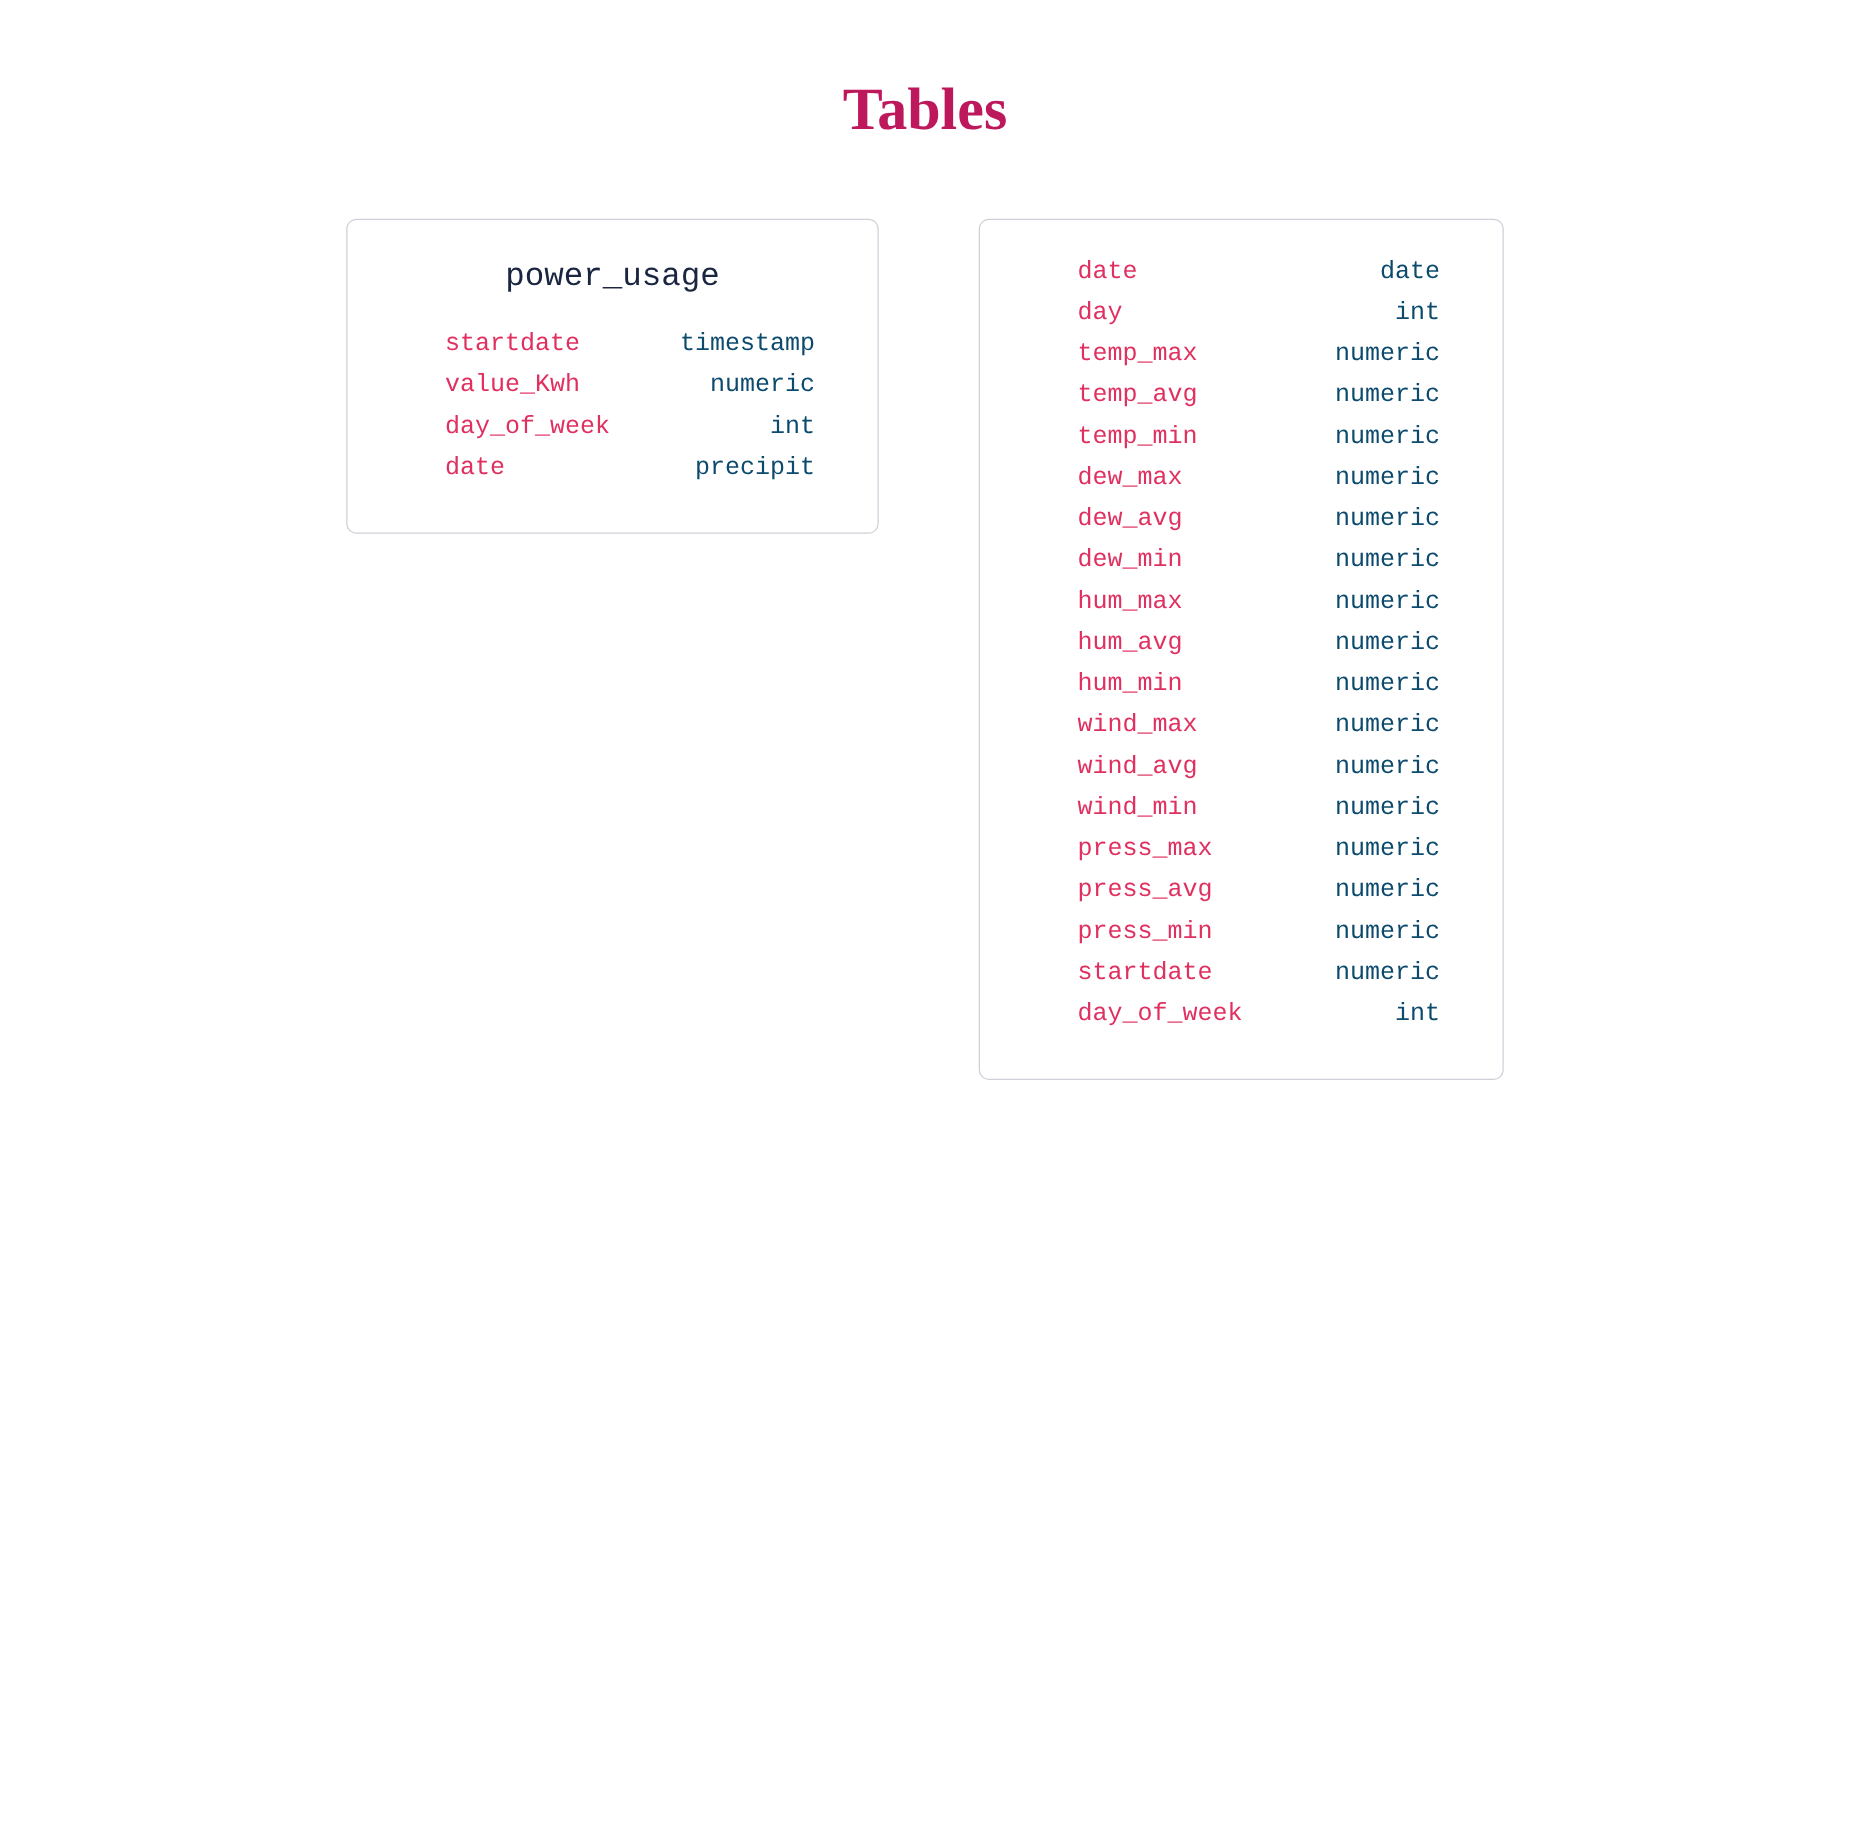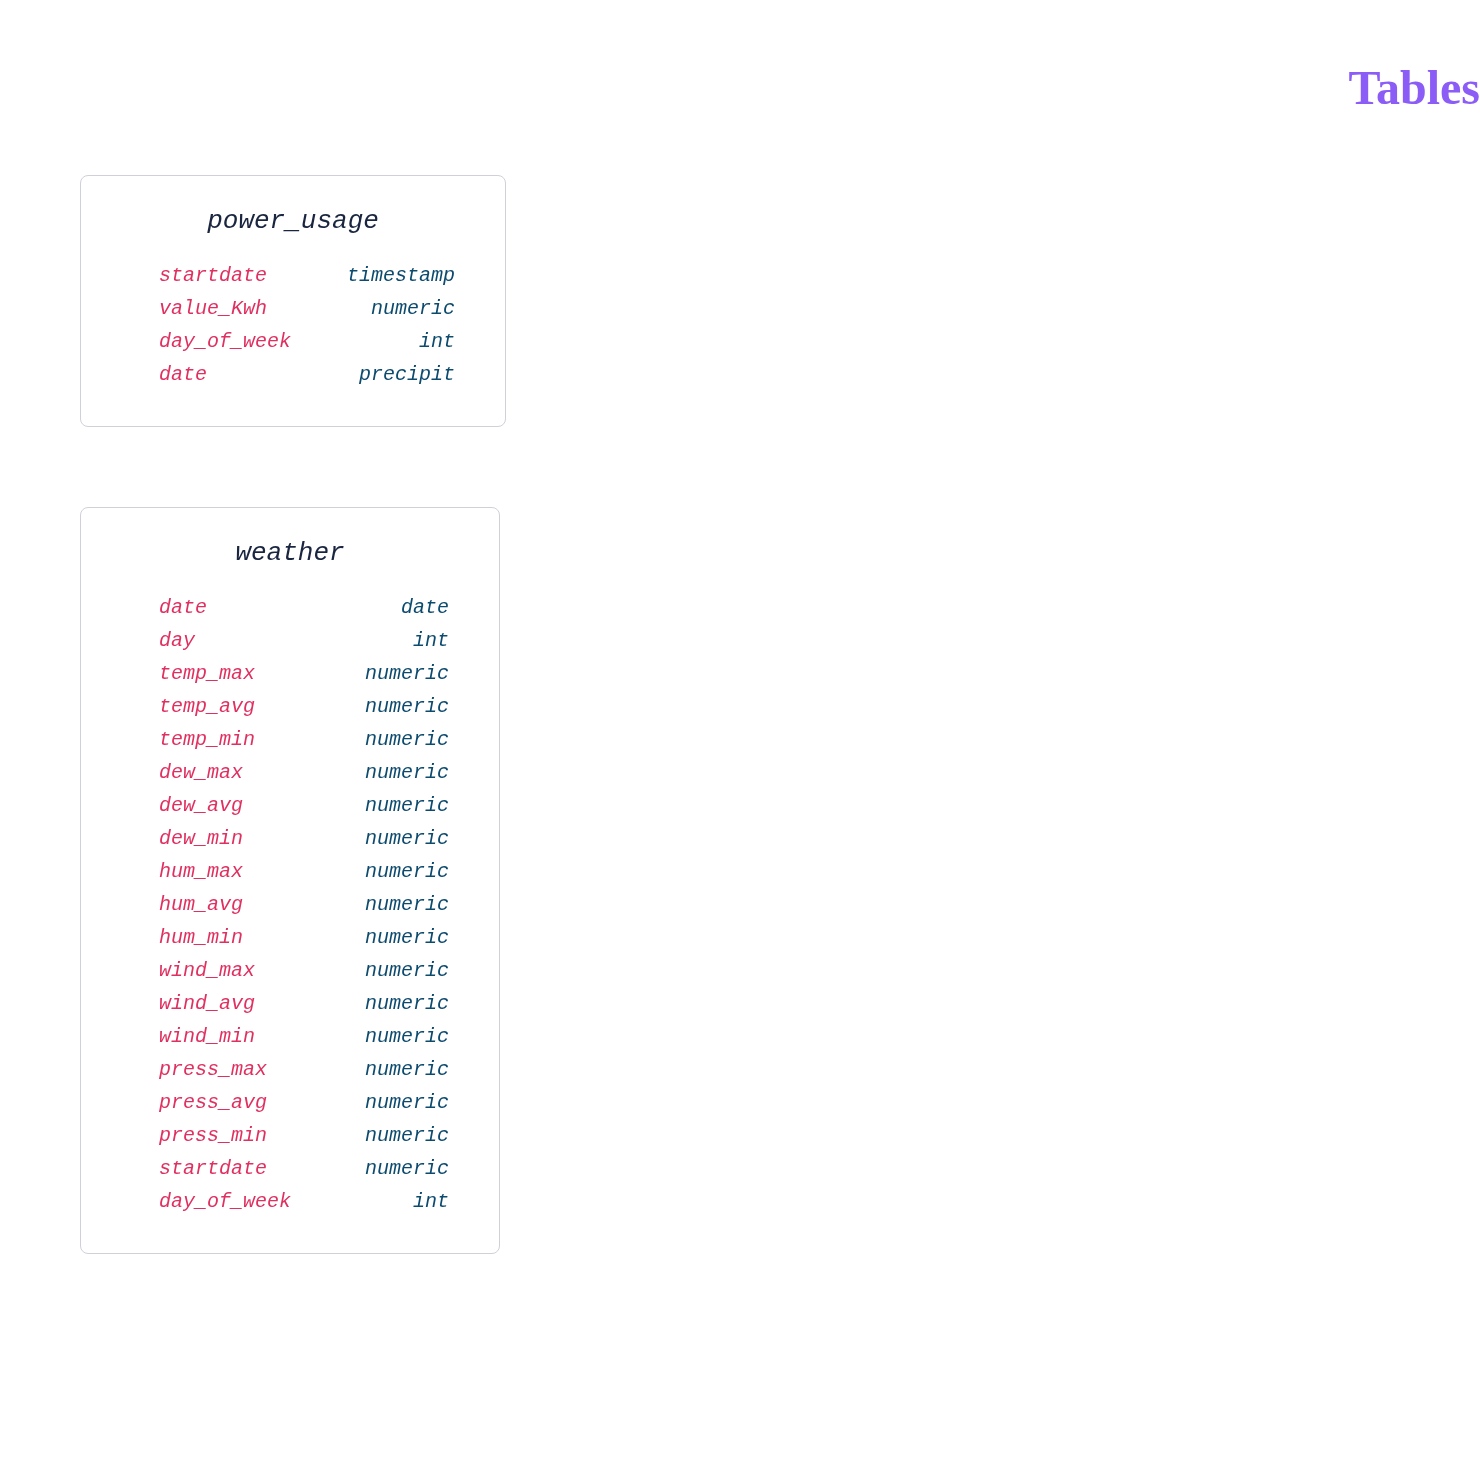--- a/index.html
+++ b/index.html
@@ -9,37 +9,36 @@
     }
 
     body {
       background-color: #ffffff;
       font-family: Georgia, 'Times New Roman', serif;
       min-height: 1472px;
       width: 1480px;
     }
 
     .page-title {
-      text-align: right;
+      text-align: center;
       padding-top: 60px;
       padding-bottom: 60px;
       font-size: 48px;
       font-weight: 700;
-      color: #8b5cf6;
+      color: #be185d;
       font-family: Georgia, serif;
     }
 
     .tables-container {
       display: flex;
-      flex-direction: column;
+      flex-direction: row;
       justify-content: center;
       align-items: flex-start;
       gap: 80px;
       padding: 0 80px;
-      font-style: italic;
     }
 
     .table-card {
       border: 1px solid #d0d0d8;
       border-radius: 8px;
       padding: 30px 50px 40px 50px;
       background: #ffffff;
       min-width: 420px;
     }
 
@@ -100,21 +99,20 @@
           <span class="col-name">day_of_week</span>
           <span class="col-type">int</span>
         </div>
         <div class="table-row">
           <span class="col-name">date</span>
           <span class="col-type">precipit</span>
         </div>
       </div>
     </div>
     <div class="table-card">
-      <div class="table-name">weather</div>
       <div class="table-rows">
         <div class="table-row">
           <span class="col-name">date</span>
           <span class="col-type">date</span>
         </div>
         <div class="table-row">
           <span class="col-name">day</span>
           <span class="col-type">int</span>
         </div>
         <div class="table-row">

